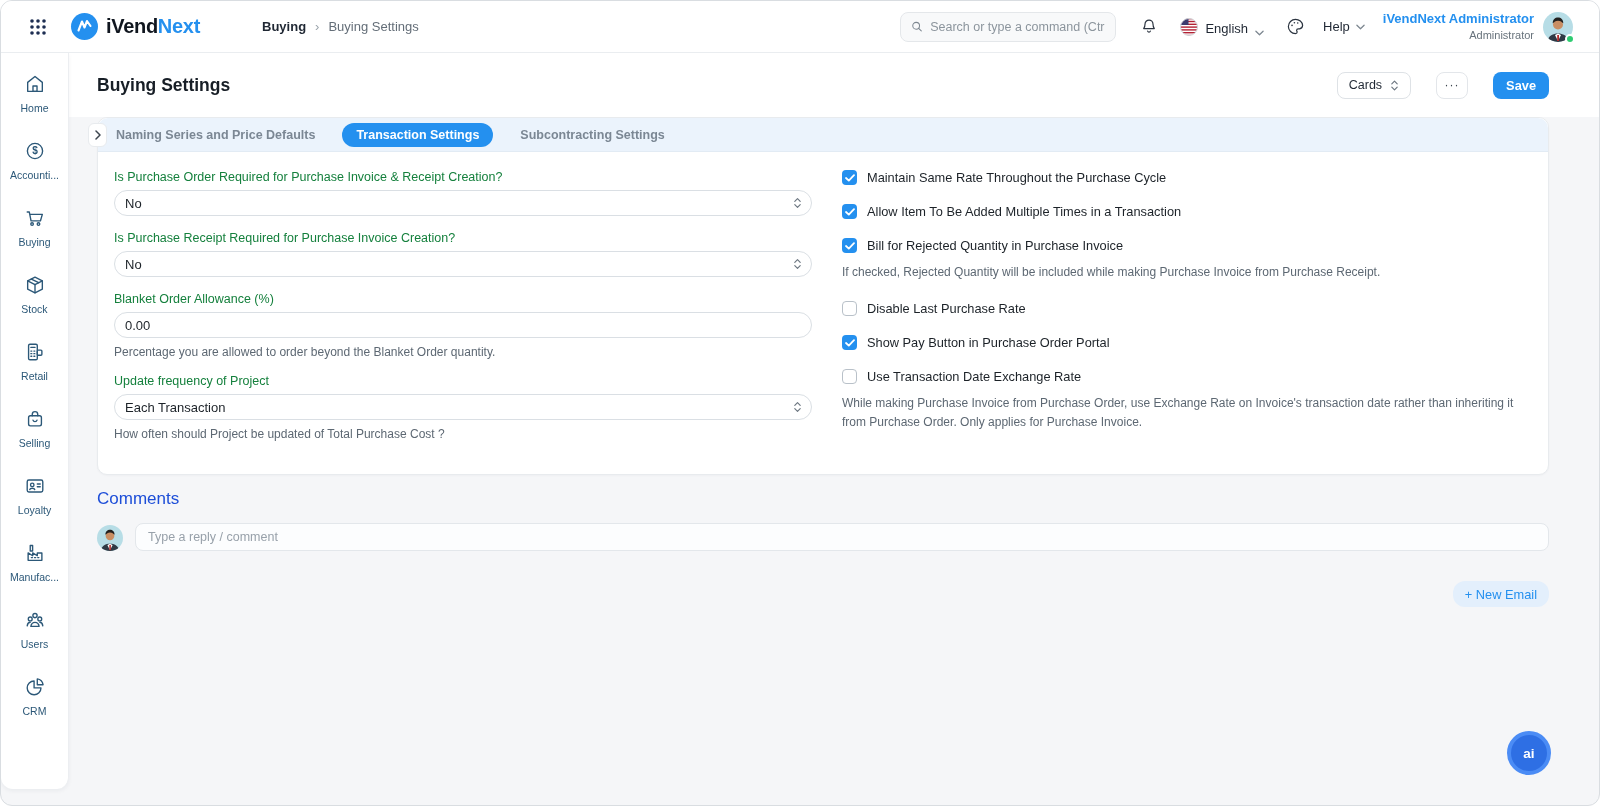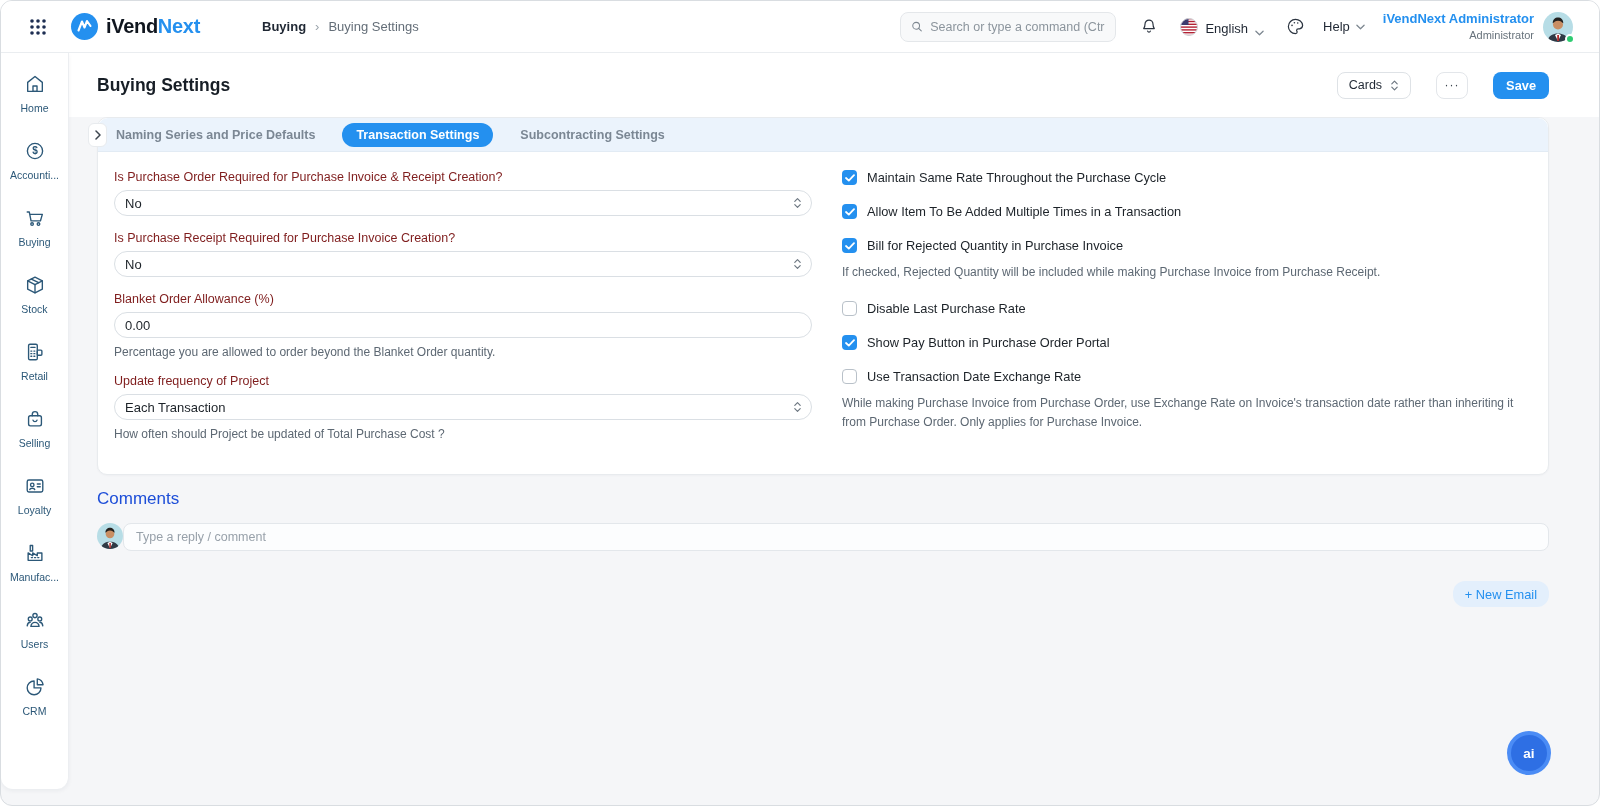--- a/index.html
+++ b/index.html
@@ -50,37 +50,37 @@
   .card { position:relative; background:#fff; border:1px solid #e8ebee; border-radius:10px; box-shadow:0 1px 2px rgba(25,39,52,.03); }
   .tabstrip { height:34px; background:#ebf3fc; border-radius:10px 10px 0 0; border-bottom:1px solid #e2ebf4; display:flex; align-items:center; gap:27px; padding:0 18px; }
   .tab { font-size:12.5px; font-weight:bold; color:#7b8794; cursor:pointer; white-space:nowrap; }
   .tab.active { background:#2490ef; color:#fff; padding:5px 14px; border-radius:15px; }
   .collapse-btn { position:absolute; left:-10px; top:5px; width:19px; height:24px; background:#fff; border:1px solid #e8ebee; border-radius:6px; display:flex; align-items:center; justify-content:center; cursor:pointer; color:#3c454e; z-index:3; }
 
   .form-body { display:flex; padding:18px 16px 18px; gap:30px; }
   .col-left { width:698px; flex:none; }
   .col-right { flex:1; min-width:0; }
   .field { margin-bottom:15px; }
-  .flabel { font-size:12.5px; color:#7f1d1d; margin-bottom:6px; }
+  .flabel { font-size:12.5px; color:#15803d; margin-bottom:6px; }
   .control { position:relative; height:26px; border:1px solid #dadfe4; border-radius:13px; background:#fff; display:flex; align-items:center; padding:0 26px 0 10px; font-size:13px; color:#1c2228; cursor:pointer; }
   .control.textinput { cursor:text; padding-right:10px; }
   .control input { border:none; outline:none; width:100%; font-size:13px; color:#1c2228; font-family:inherit; background:transparent; }
   .updown { position:absolute; right:9px; top:50%; transform:translateY(-50%); }
   .fhelp { font-size:12px; color:#5d6873; margin-top:7px; }
 
   .checkrow { display:flex; align-items:center; gap:10px; margin-bottom:19px; }
   .cb { width:15px; height:15px; border-radius:4px; flex:none; display:flex; align-items:center; justify-content:center; cursor:pointer; }
   .cb.on { background:#2490ef; }
   .cb.off { background:#fff; border:1px solid #b9c1c9; }
   .cblabel { font-size:12.8px; color:#1c2228; }
   .checkhelp { font-size:12px; color:#5d6873; margin:-9px 0 19px 0; line-height:1.6; }
 
   .comments { margin-top:14px; }
   .comments-title { font-size:17px; font-weight:normal; color:#1d4ed8; margin:10px 0 14px; }
-  .comment-row { display:flex; align-items:flex-start; }
+  .comment-row { display:flex; align-items:flex-end; gap:12px; }
   .comment-input { flex:1; height:28px; border:1px solid #e3e7eb; background:#fcfdfe; border-radius:8px; display:flex; align-items:center; padding:0 12px; }
   .comment-input input { width:100%; border:none; outline:none; background:transparent; font-size:12.5px; color:#3e4750; font-family:inherit; }
   .comment-input input::placeholder { color:#98a1aa; }
   .newemail-row { display:flex; justify-content:flex-end; margin-top:30px; }
   .btn-newemail { background:#e3effc; color:#2490ef; border:none; border-radius:12px; height:26px; padding:0 12px; font-size:12.8px; cursor:pointer; font-family:inherit; }
 
   .fab { position:absolute; right:48px; bottom:30px; width:44px; height:44px; border-radius:50%; background:#2e6fe4; border:4px solid #4b8cf5; color:#fff; font-weight:bold; font-size:13.5px; display:flex; align-items:center; justify-content:center; cursor:pointer; z-index:7; font-family:inherit; }
 </style>
 </head>
 <body>

